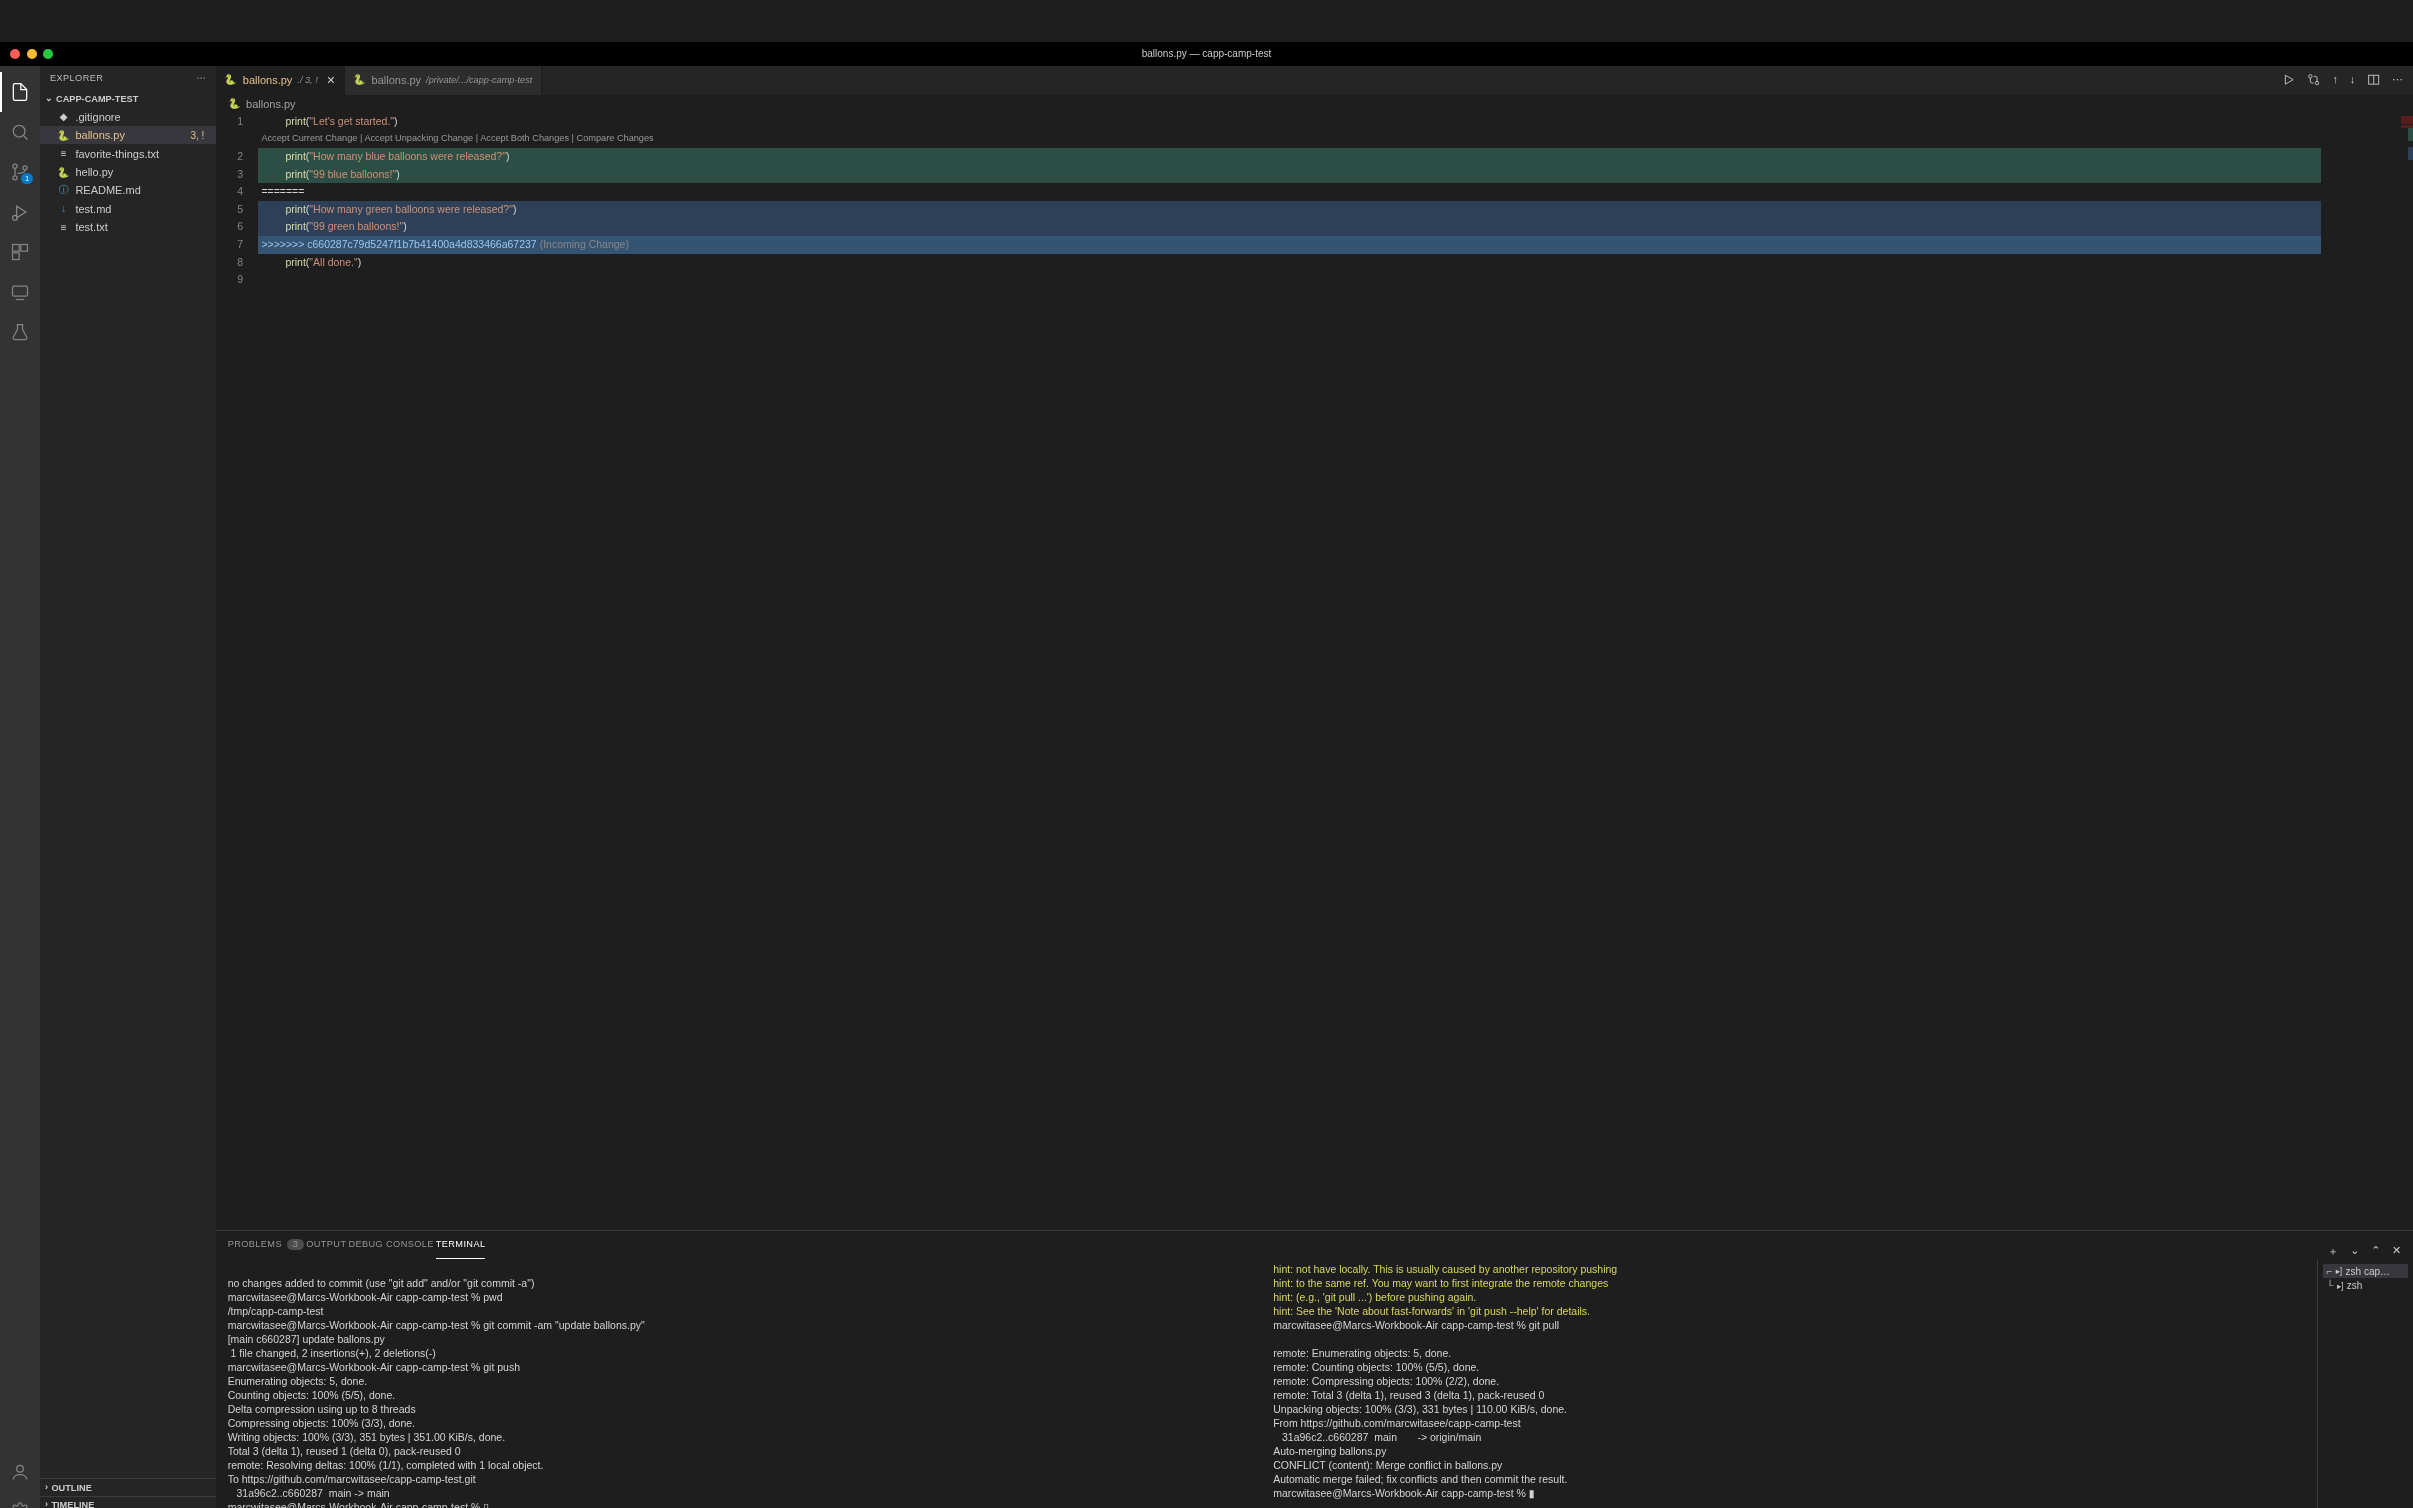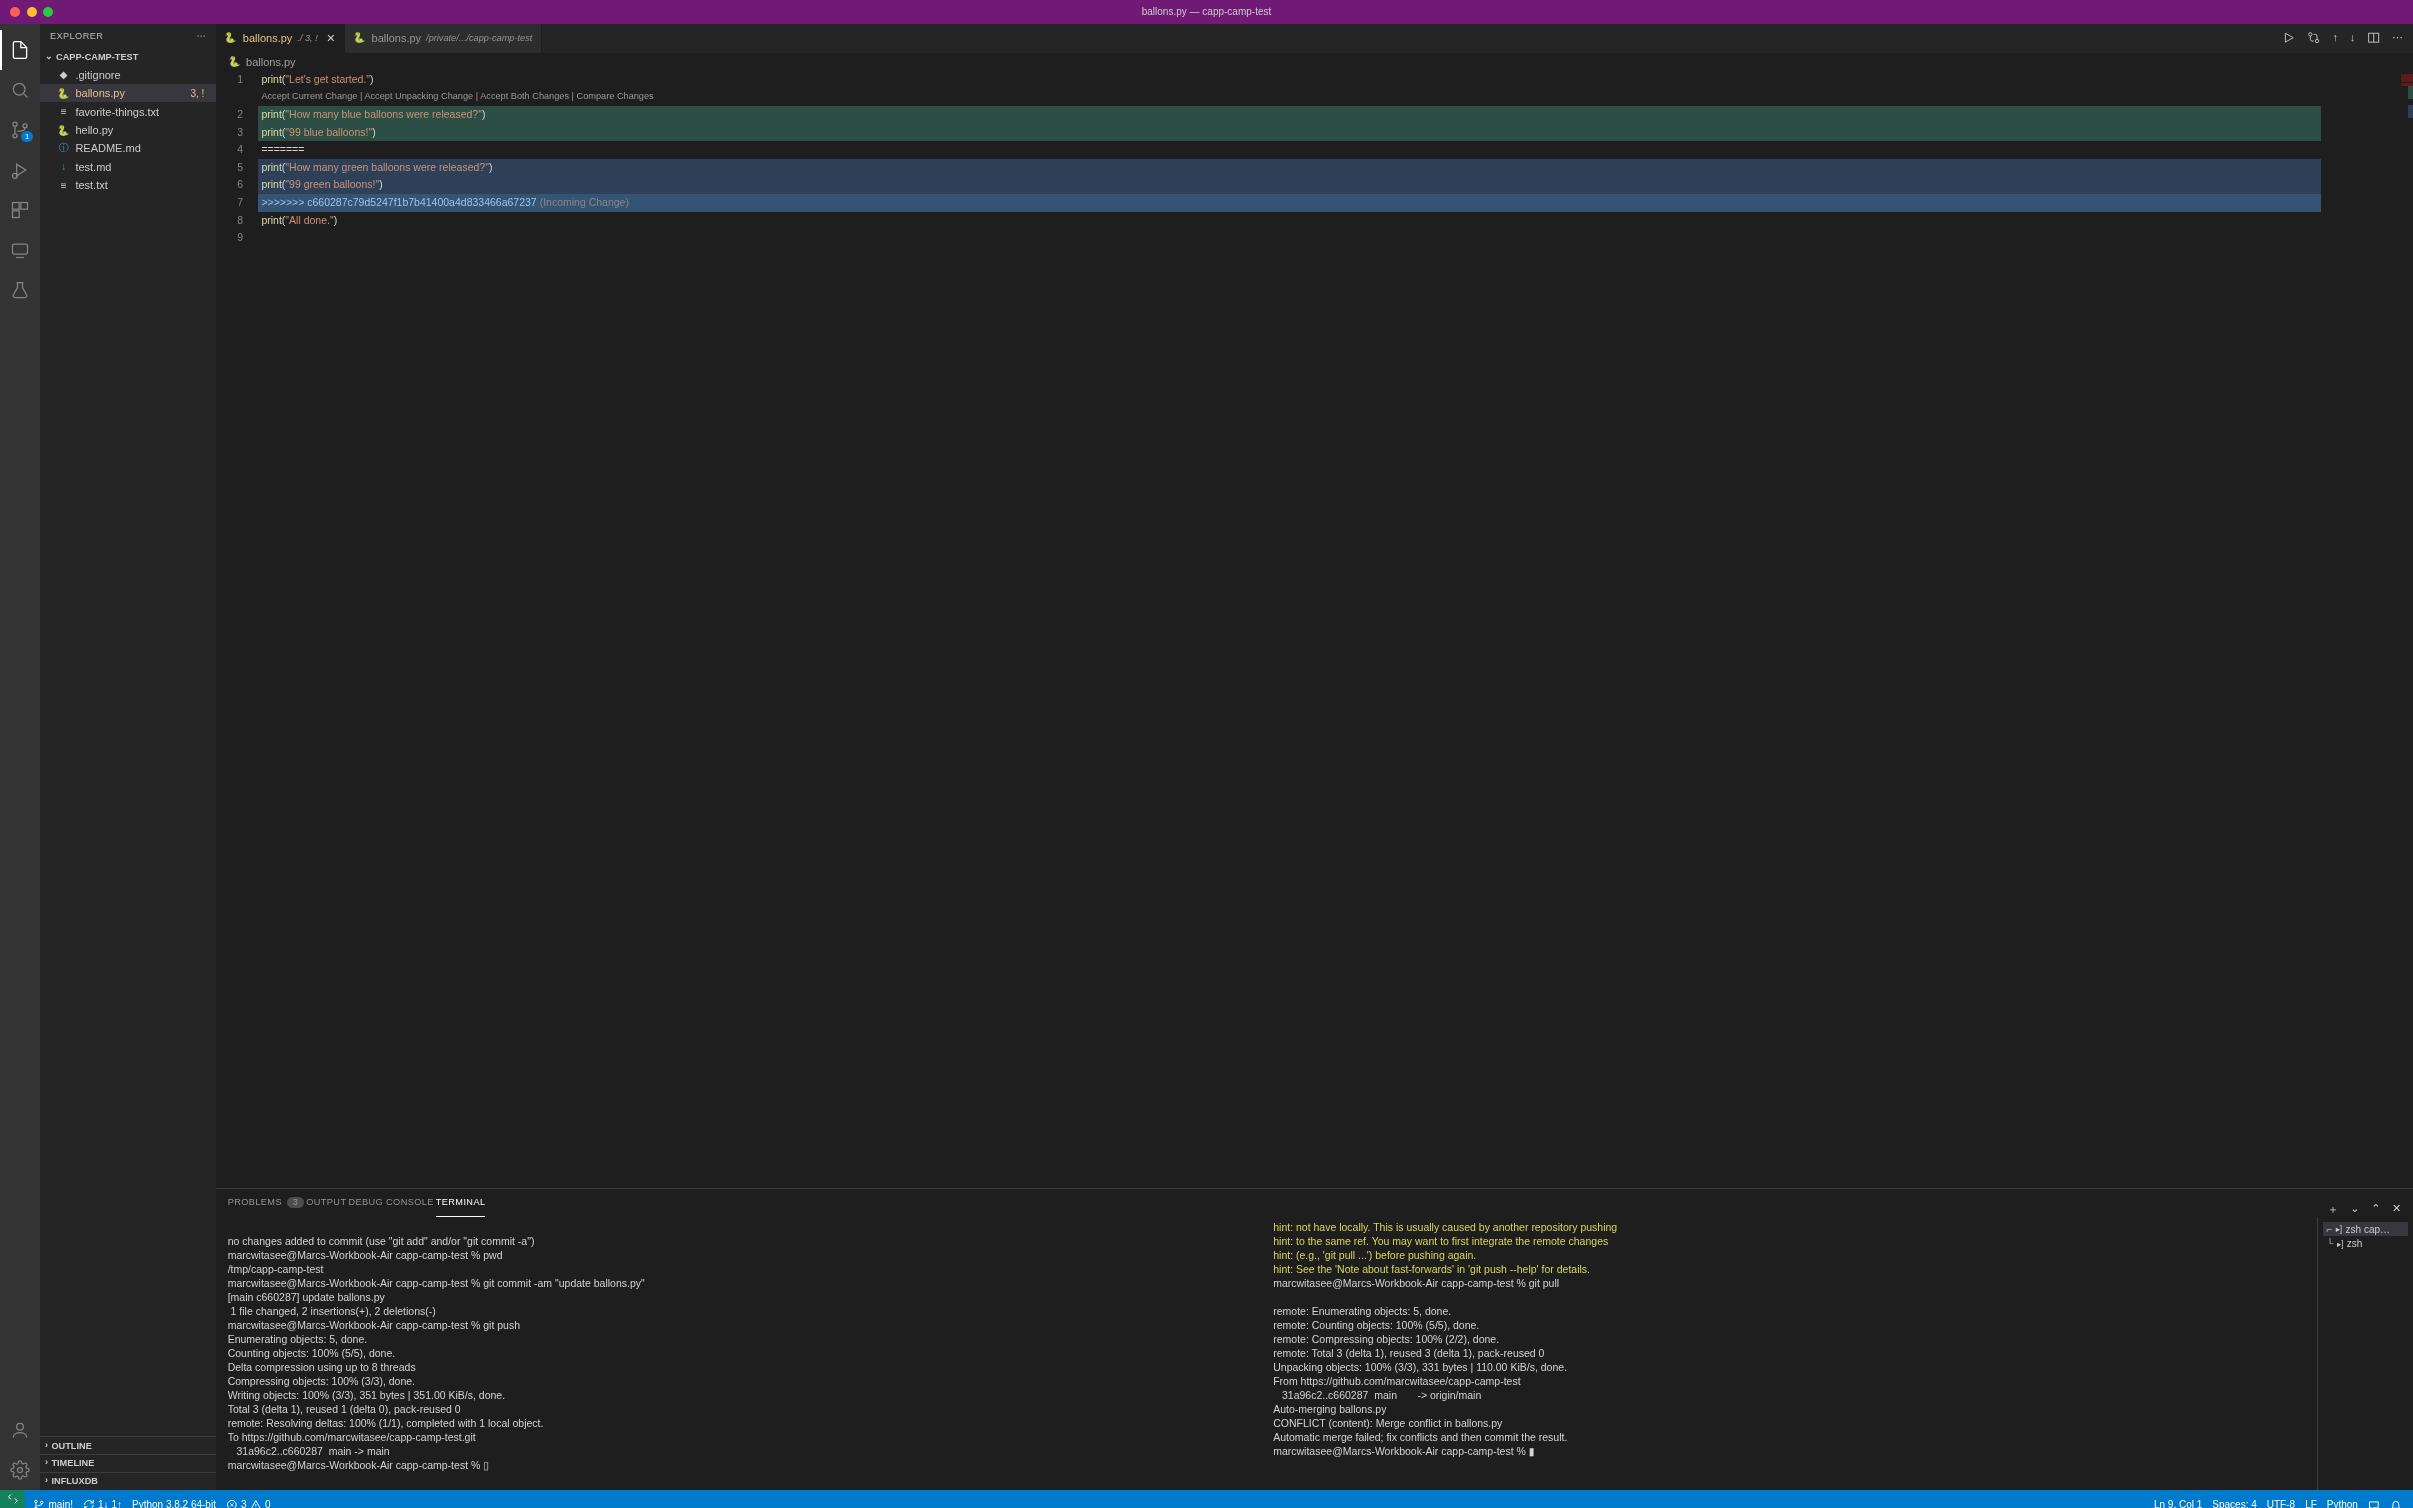--- a/index.html
+++ b/index.html
@@ -1,18 +1,18 @@
 <!DOCTYPE html>
 <html><head>
 <meta charset="utf-8">
 <style>
 * { margin: 0; padding: 0; box-sizing: border-box; font-family: -apple-system, BlinkMacSystemFont, "Segoe UI", sans-serif; }
 html, body { width: 100%; height: 100%; background: #1e1e1e; color: #cccccc; overflow: hidden; font-size: 11px; }
 
-.titlebar { height: 23.5px; background: #701a75; display: flex; align-items: center; position: relative; }
+.titlebar { height: 23.5px; background: #000000; display: flex; align-items: center; position: relative; margin-top: 42px; }
 .traffic-lights { display: flex; gap: 6.7px; padding-left: 10px; }
 .traffic-light { width: 10px; height: 10px; border-radius: 50%; }
 .tl-close { background: #ff5f56; }
 .tl-min { background: #ffbd2e; }
 .tl-max { background: #27c93f; }
 .title-text { position: absolute; left: 50%; transform: translateX(-50%); font-size: 10px; color: #cccccc; }
 
 .main-layout { display: flex; height: calc(100% - 23.5px - 18.4px); }
 
 .activity-bar { width: 40px; background: #333333; display: flex; flex-direction: column; align-items: center; padding-top: 6.7px; }
@@ -52,21 +52,21 @@
 .gutter { width: 42px; text-align: right; padding-right: 15px; color: #858585; user-select: none; }
 .gutter-line { height: 17.6px; line-height: 17.6px; }
 .code-content { flex: 1; position: relative; }
 .code-line { height: 17.6px; line-height: 17.6px; white-space: pre; padding-left: 3.4px; }
 .codelens { height: 17.6px; line-height: 17.6px; font-size: 9.2px; color: #999; padding-left: 3.4px; font-family: -apple-system, sans-serif; }
 .codelens a { color: #999; cursor: pointer; }
 .bg-current { background: #2c4e44; }
 .bg-current-full { background: #31493f; }
 .bg-incoming { background: #2d4058; }
 .bg-incoming-full { background: #355372; }
-.tok-fn { color: #dcdcaa; }
+.tok-fn { color: #dcdcaa; margin-left: 24px; }
 .tok-paren { color: #d4d4d4; }
 .tok-str { color: #ce9178; }
 .tok-marker-current { color: #9fd8c8; }
 .tok-marker-incoming { color: #9cc6e8; }
 .tok-label { color: #888; }
 .minimap { width: 92px; background: #1e1e1e; position: relative; }
 .minimap-conflict { position: absolute; right: 0; width: 11.7px; top: 3.4px; height: 34px; }
 .mm-red { background: #5a1d1d; height: 3.4px; margin-bottom: 0.8px; }
 .mm-green { position: absolute; right: 0; width: 5px; top: 15px; height: 13.4px; background: #2c4e44; }
 .mm-blue { position: absolute; right: 0; width: 5px; top: 34px; height: 13.4px; background: #2d4058; }

